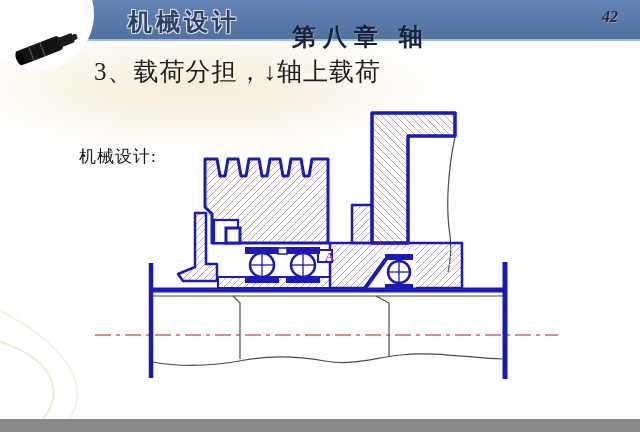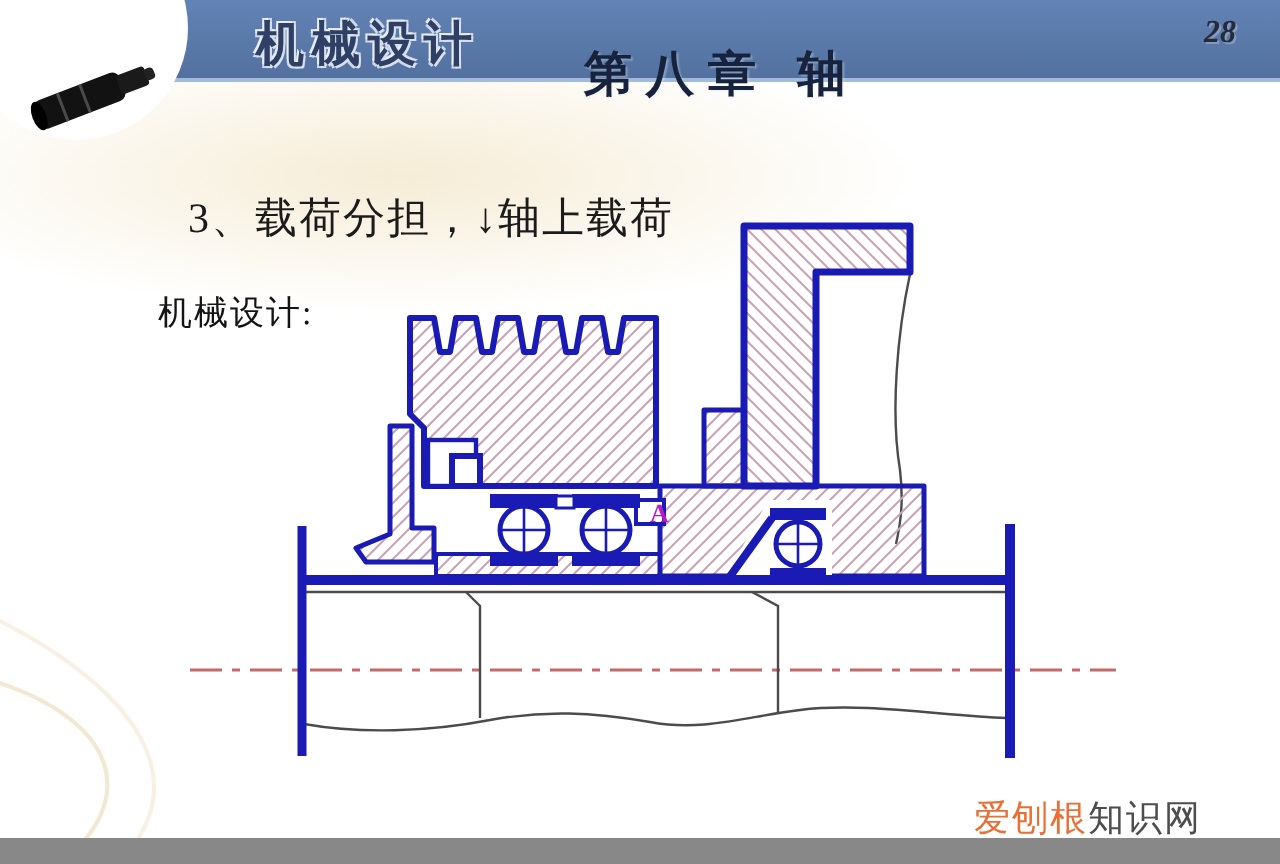--- a/index.html
+++ b/index.html
@@ -36,21 +36,21 @@
     color:#17233d;text-shadow:1px 1px 1px rgba(230,238,250,0.35);
   }
   .page-number{
     position:absolute;right:22px;top:8px;
     font-family:"Liberation Serif", serif;font-style:italic;font-weight:bold;
     font-size:16px;color:#262b3c;text-shadow:1px 1px 0 rgba(255,255,255,0.25);
   }
   .slide-title{
     position:absolute;left:94px;top:55px;
     font-family:"Liberation Serif", serif;
-    font-size:21px;color:#1b1b1b;letter-spacing:1px;margin-top:40px;
+    font-size:25px;color:#1b1b1b;letter-spacing:1px;
   }
   .figure-label{
     position:absolute;left:79px;top:145px;
     font-family:"Liberation Serif", serif;
     font-size:17px;color:#141414;letter-spacing:1px;
   }
   .fig{position:absolute;left:0;top:0;width:640px;height:432px;pointer-events:none;}
   .watermark{
     position:absolute;left:487px;top:397px;
     font-size:18px;letter-spacing:1px;white-space:nowrap;
@@ -70,21 +70,21 @@
       <rect x="8" y="16" width="46" height="15" rx="4" fill="#121212"></rect>
       <rect x="52" y="18.5" width="15" height="10" rx="2" fill="#1a1a1a"></rect>
       <line x1="22" y1="16" x2="22" y2="31" stroke="#4a4a4a" stroke-width="1.5"></line>
       <line x1="34" y1="16" x2="34" y2="31" stroke="#4a4a4a" stroke-width="1.5"></line>
       <ellipse cx="9.5" cy="23.5" rx="3.5" ry="7.5" fill="#000"></ellipse>
       <rect x="66" y="20.5" width="5" height="6" rx="2" fill="#222"></rect>
     </g>
   </svg>
   <div class="course-title">机械设计</div>
   <div class="chapter-title">第八章  轴</div>
-  <div class="page-number">28</div>
+  <div class="page-number">42</div>
 
   <div class="slide-title">3、载荷分担，↓轴上载荷</div>
   <div class="figure-label">机械设计:</div>
 
   <svg class="fig" viewBox="0 0 640 432">
     <defs>
       <pattern id="hf" width="7" height="7" patternUnits="userSpaceOnUse">
         <path d="M-1,1 L1,-1 M0,7 L7,0 M6,8 L8,6" stroke="#c9a2b8" stroke-width="1"></path>
       </pattern>
       <pattern id="hb" width="7" height="7" patternUnits="userSpaceOnUse">
@@ -152,17 +152,14 @@
 
     <g stroke="#1a1ab5">
       <line x1="150" y1="290" x2="505" y2="290" stroke-width="5"></line>
       <line x1="151" y1="263" x2="151" y2="378" stroke-width="4.5"></line>
       <line x1="505" y1="262" x2="505" y2="379" stroke-width="5"></line>
     </g>
 
     <text x="325" y="261" fill="#b21cc4" font-size="13" font-weight="bold" font-family="Liberation Serif, serif">A</text>
   </svg>
 
-  <div class="watermark">
-    <span style="color:#e96f35;">爱刨根</span><span style="color:#4d4d4d;">知识网</span>
-  </div>
 
 </div>
 
 </body></html>

